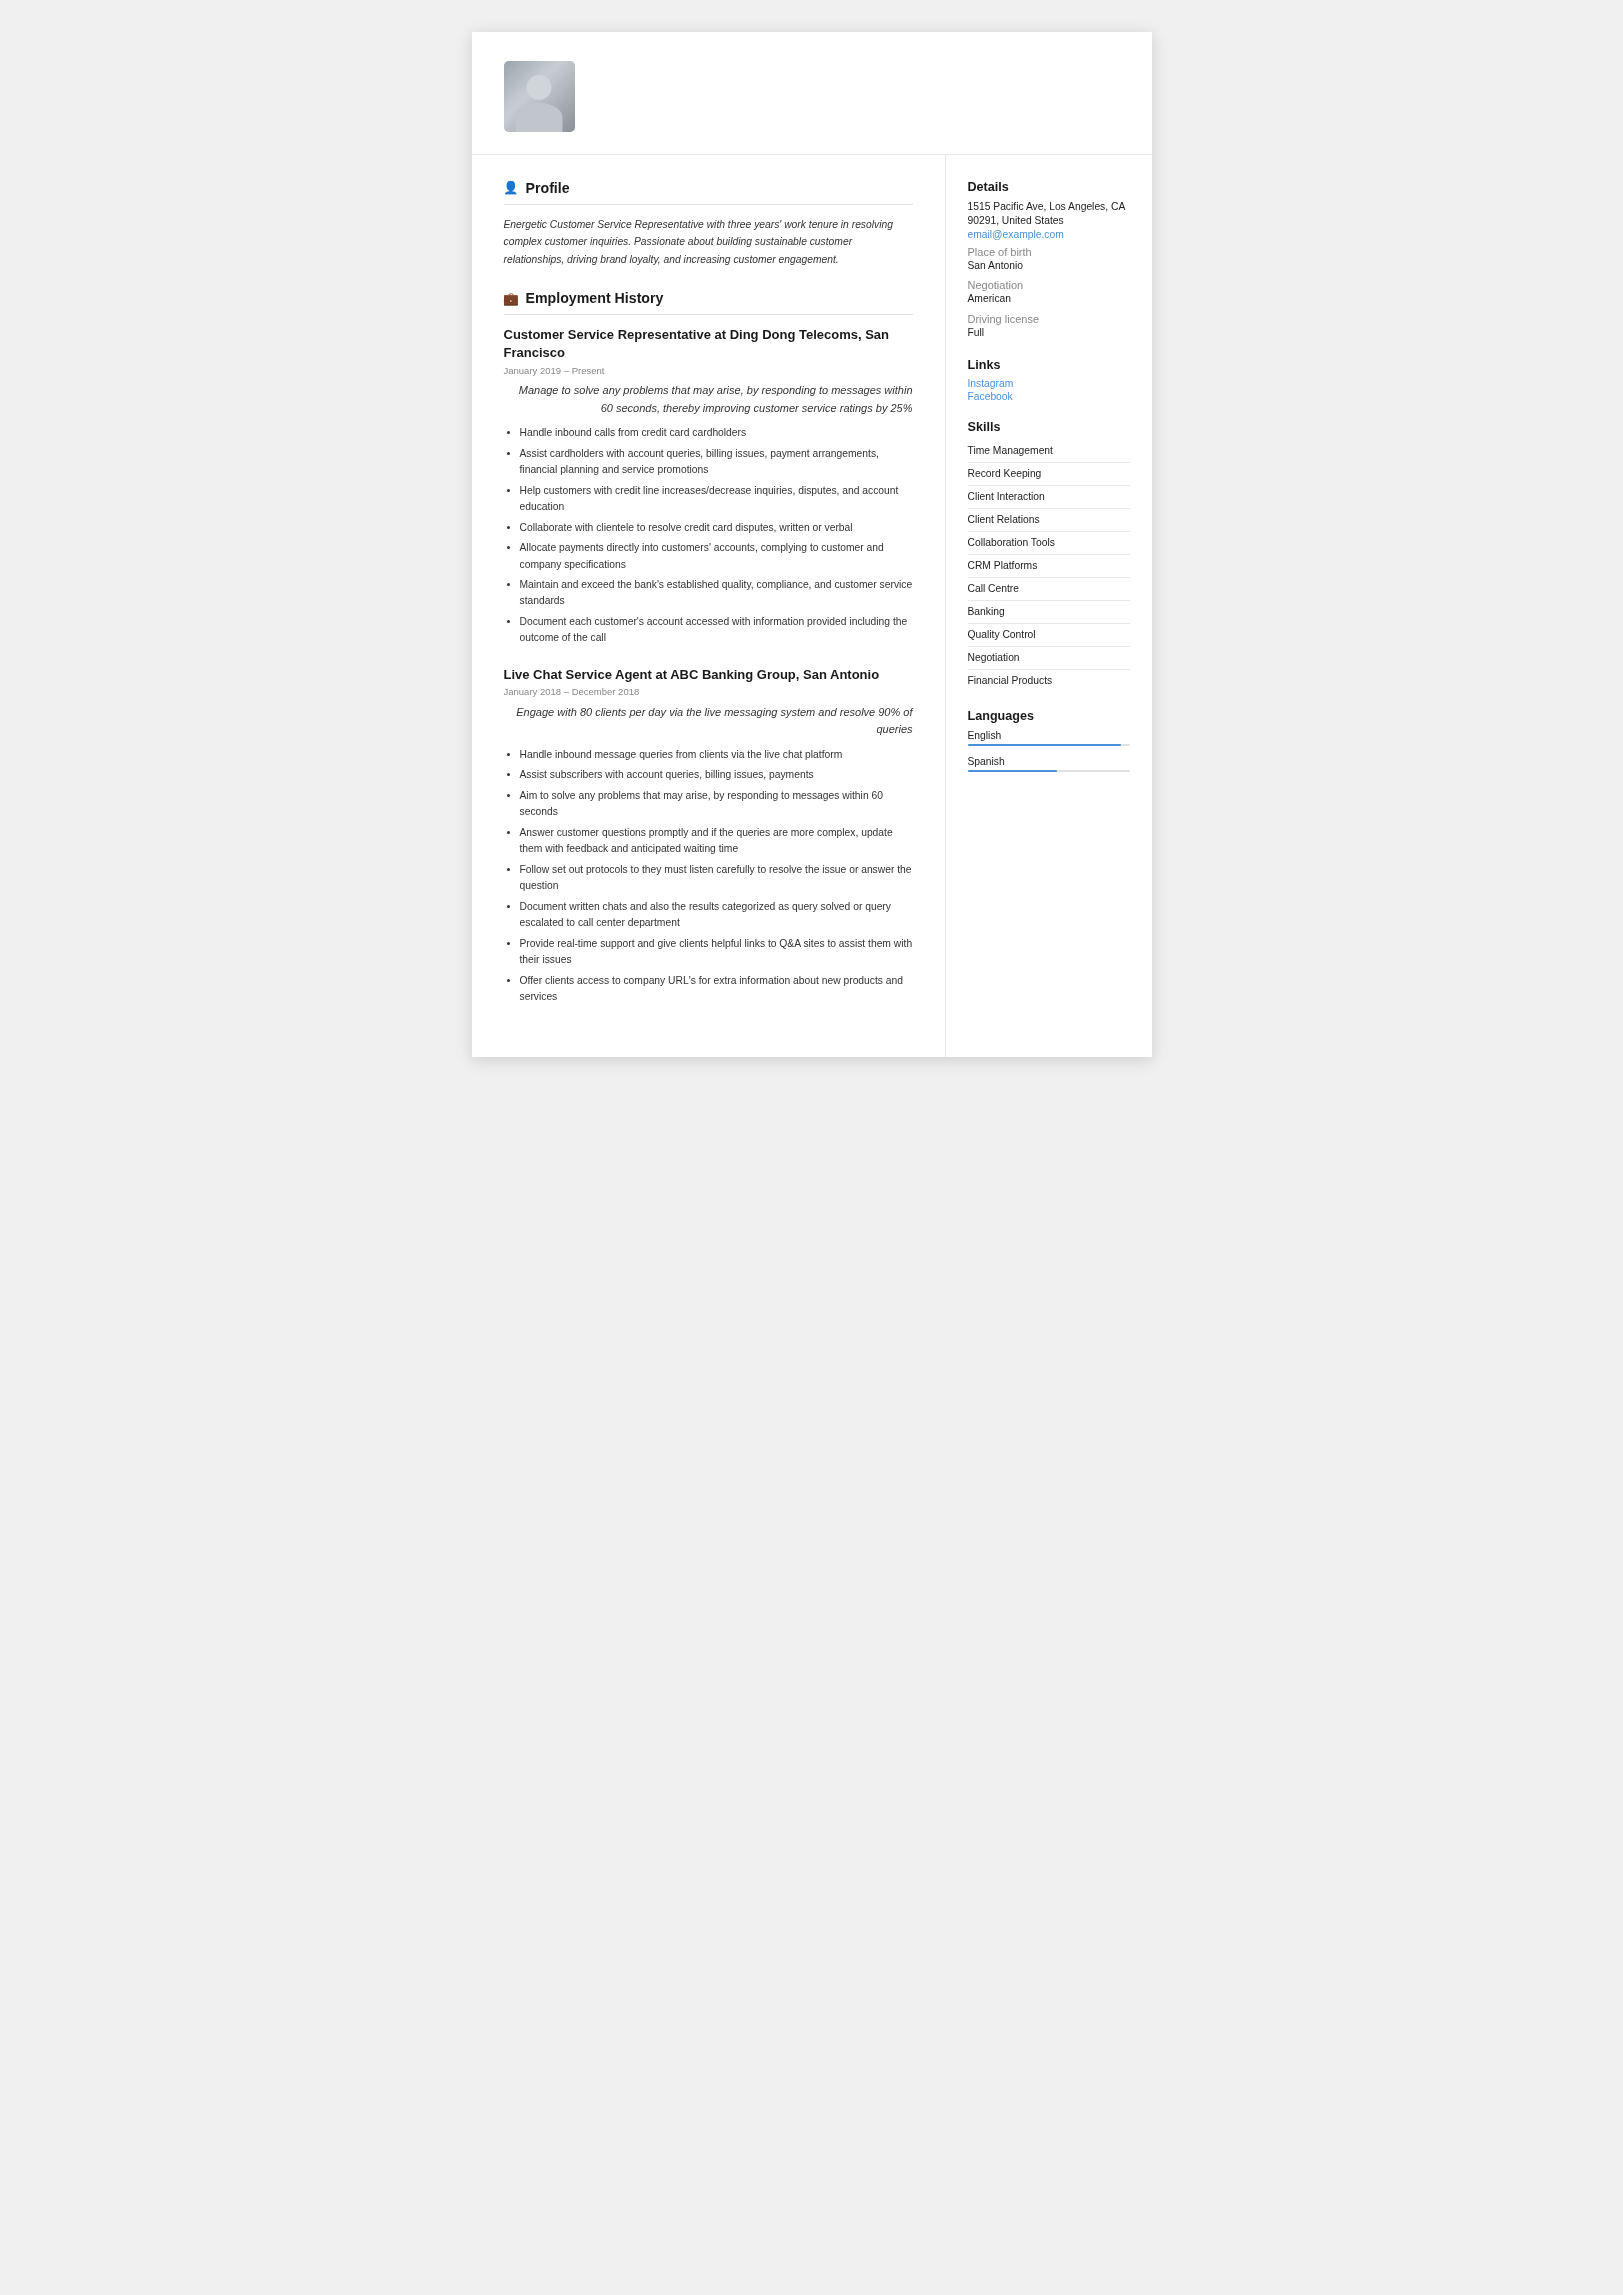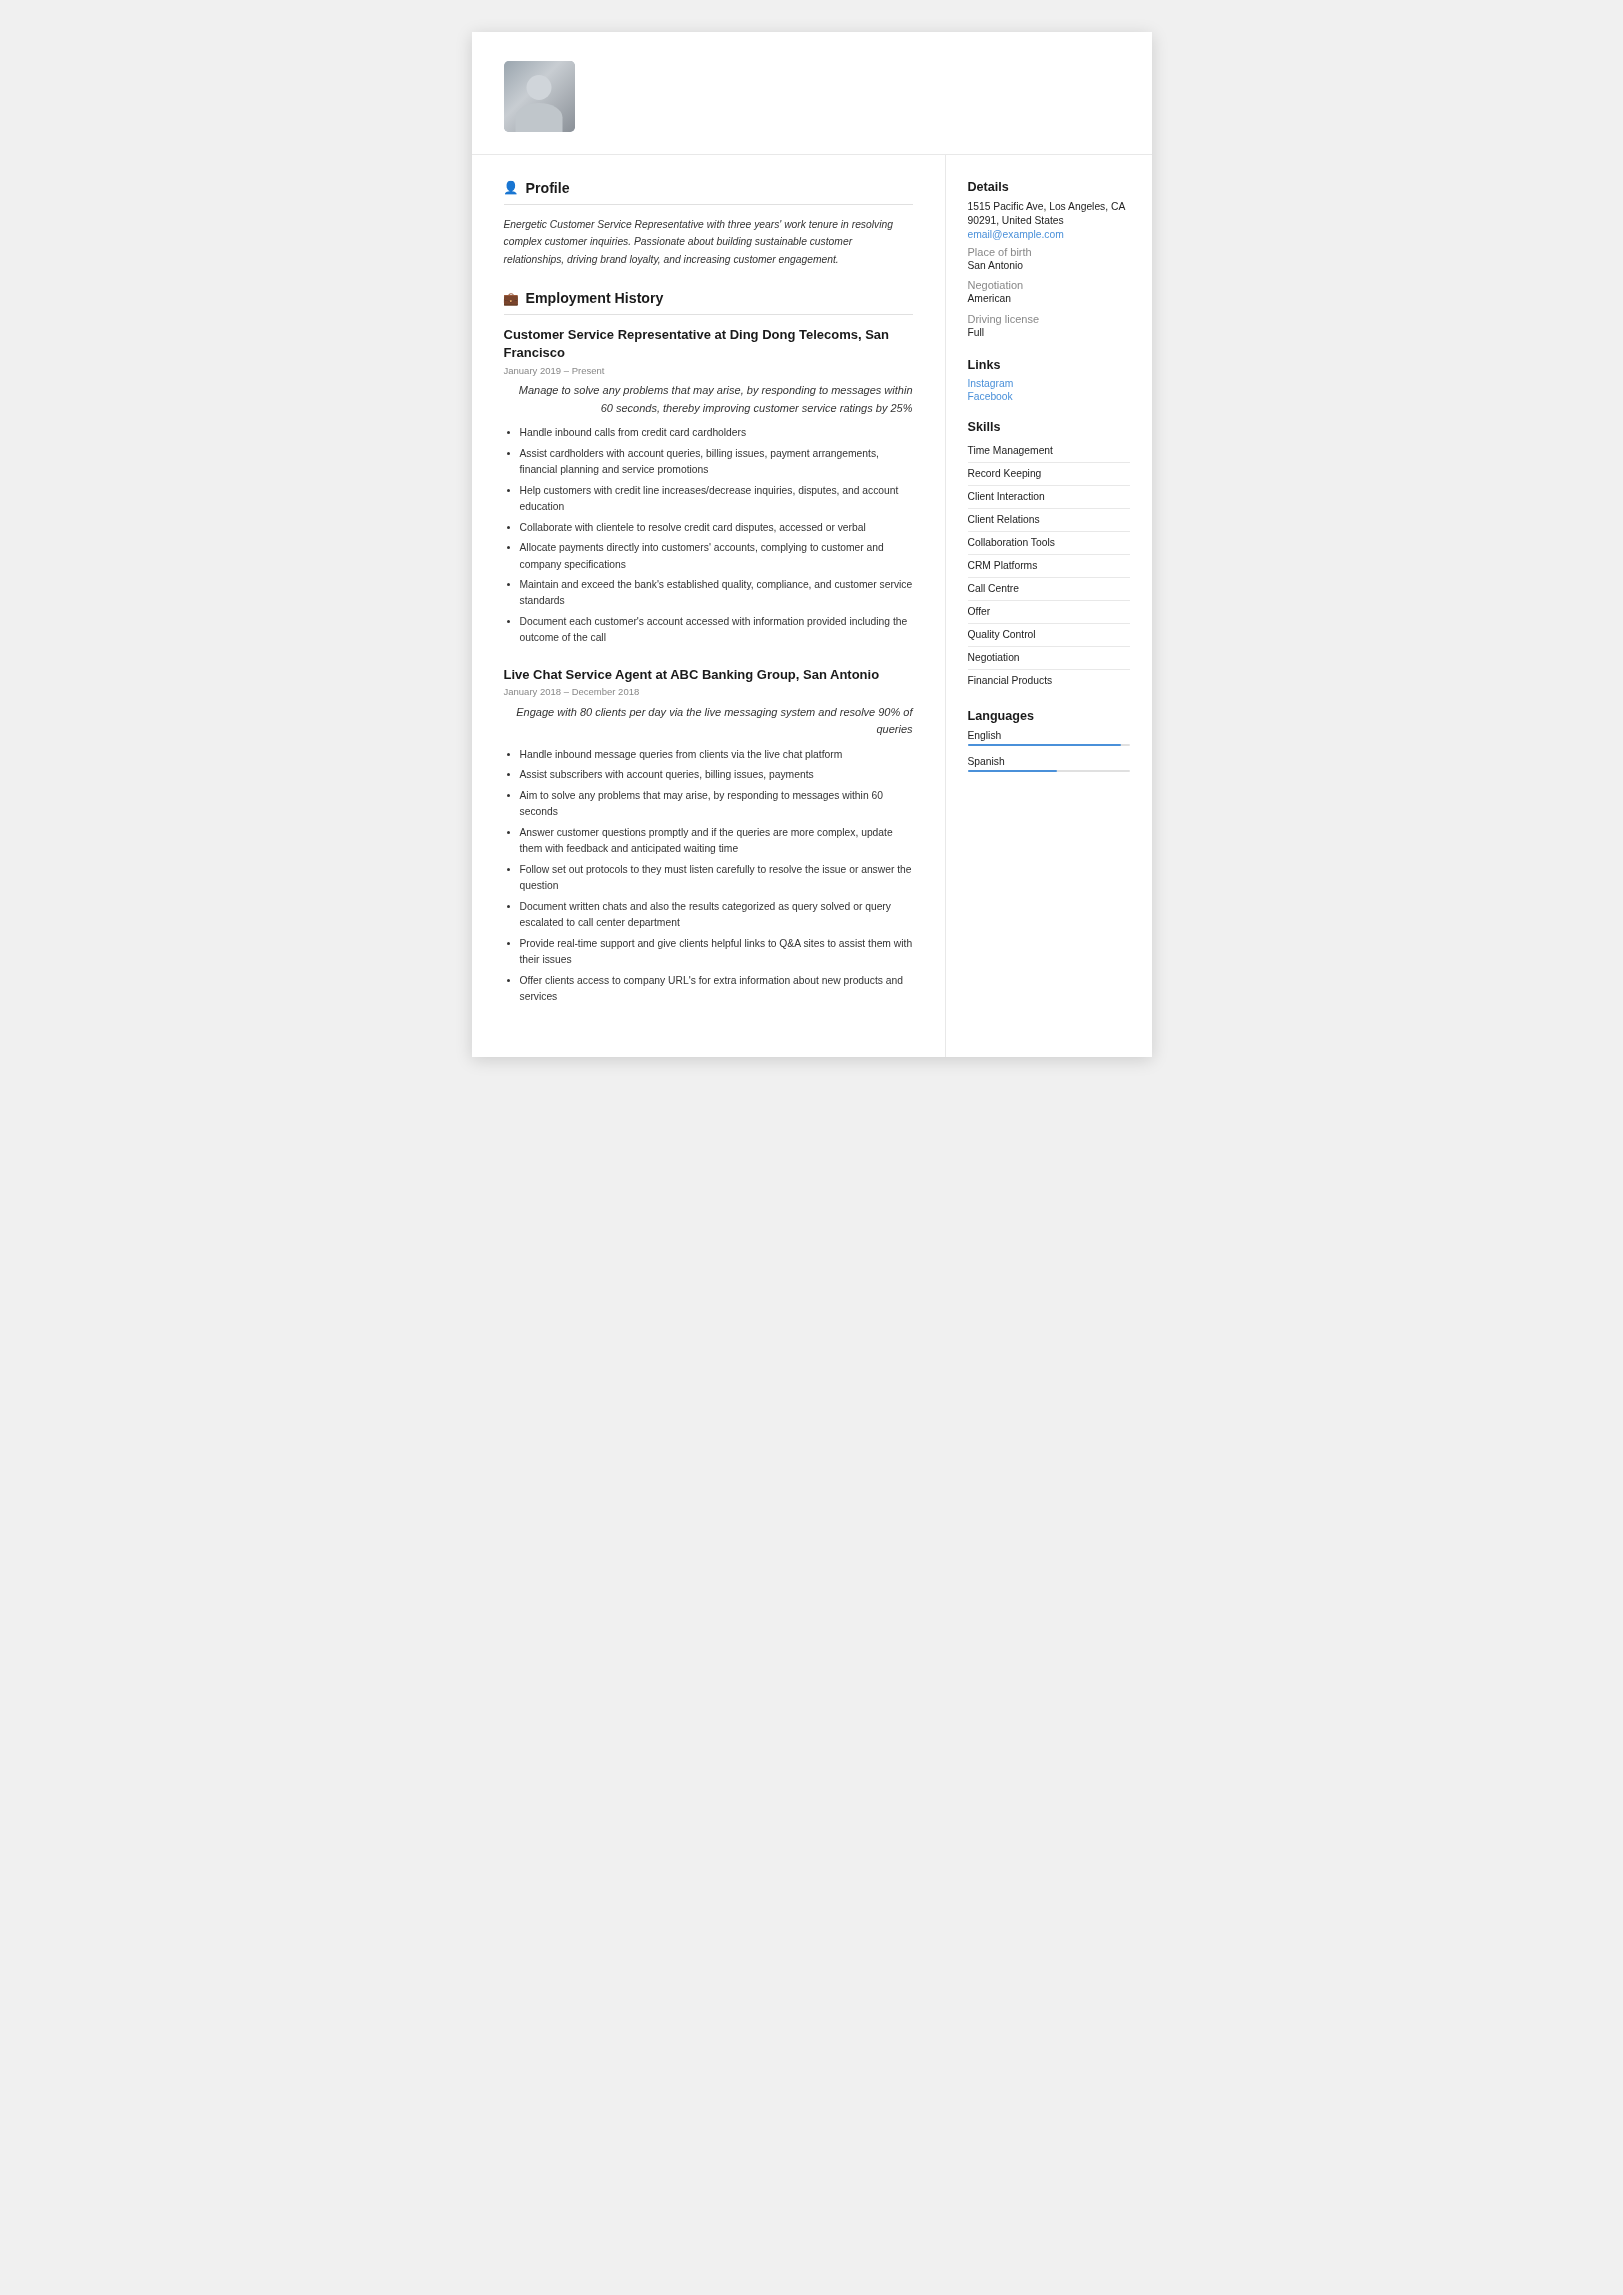--- a/index.html
+++ b/index.html
@@ -257,21 +257,21 @@
         <hr class="section-divider">
 
         <div class="job-block">
           <div class="job-title">Customer Service Representative at Ding Dong Telecoms, San Francisco</div>
           <div class="job-dates">January 2019 – Present</div>
           <p class="job-summary">Manage to solve any problems that may arise, by responding to messages within 60 seconds, thereby improving customer service ratings by 25%</p>
           <ul class="job-bullets">
             <li>Handle inbound calls from credit card cardholders</li>
             <li>Assist cardholders with account queries, billing issues, payment arrangements, financial planning and service promotions</li>
             <li>Help customers with credit line increases/decrease inquiries, disputes, and account education</li>
-            <li>Collaborate with clientele to resolve credit card disputes, accessed or verbal</li>
+            <li>Collaborate with clientele to resolve credit card disputes, written or verbal</li>
             <li>Allocate payments directly into customers' accounts, complying to customer and company specifications</li>
             <li>Maintain and exceed the bank's established quality, compliance, and customer service standards</li>
             <li>Document each customer's account accessed with information provided including the outcome of the call</li>
           </ul>
         </div>
 
         <div class="job-block">
           <div class="job-title">Live Chat Service Agent at ABC Banking Group, San Antonio</div>
           <div class="job-dates">January 2018 – December 2018</div>
           <p class="job-summary">Engage with 80 clients per day via the live messaging system and resolve 90% of queries</p>
@@ -312,21 +312,21 @@
 
       <div class="right-section">
         <div class="right-section-title">Skills</div>
         <div class="skill-item">Time Management</div>
         <div class="skill-item">Record Keeping</div>
         <div class="skill-item">Client Interaction</div>
         <div class="skill-item">Client Relations</div>
         <div class="skill-item">Collaboration Tools</div>
         <div class="skill-item">CRM Platforms</div>
         <div class="skill-item">Call Centre</div>
-        <div class="skill-item">Offer</div>
+        <div class="skill-item">Banking</div>
         <div class="skill-item">Quality Control</div>
         <div class="skill-item">Negotiation</div>
         <div class="skill-item">Financial Products</div>
       </div>
 
       <div class="right-section">
         <div class="right-section-title">Languages</div>
         <div class="language-item">
           <div class="language-name">English</div>
           <div class="language-bar-bg">

